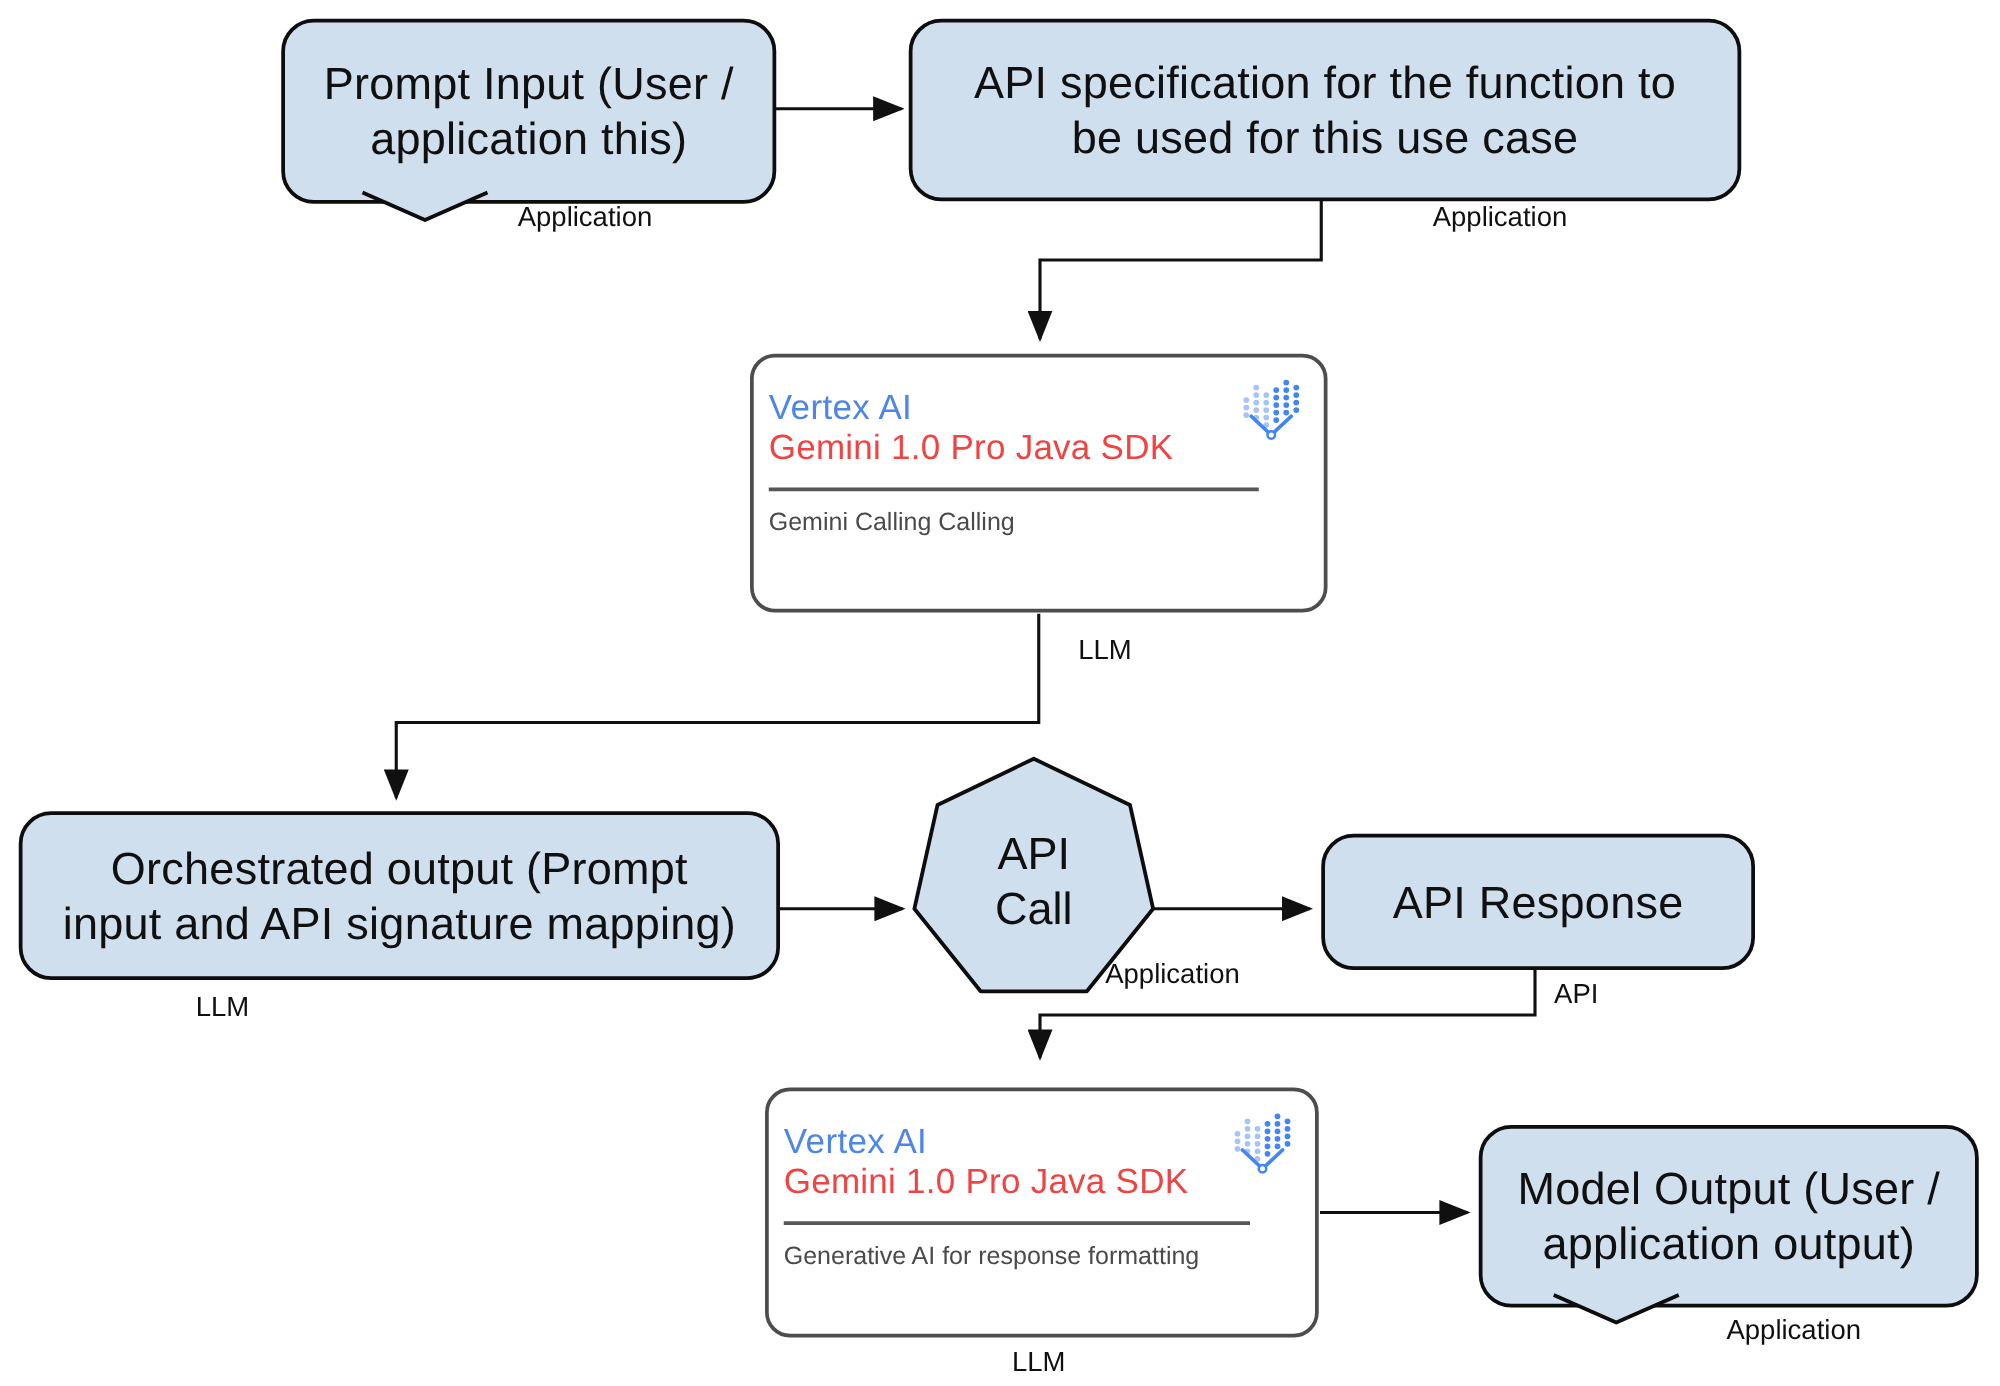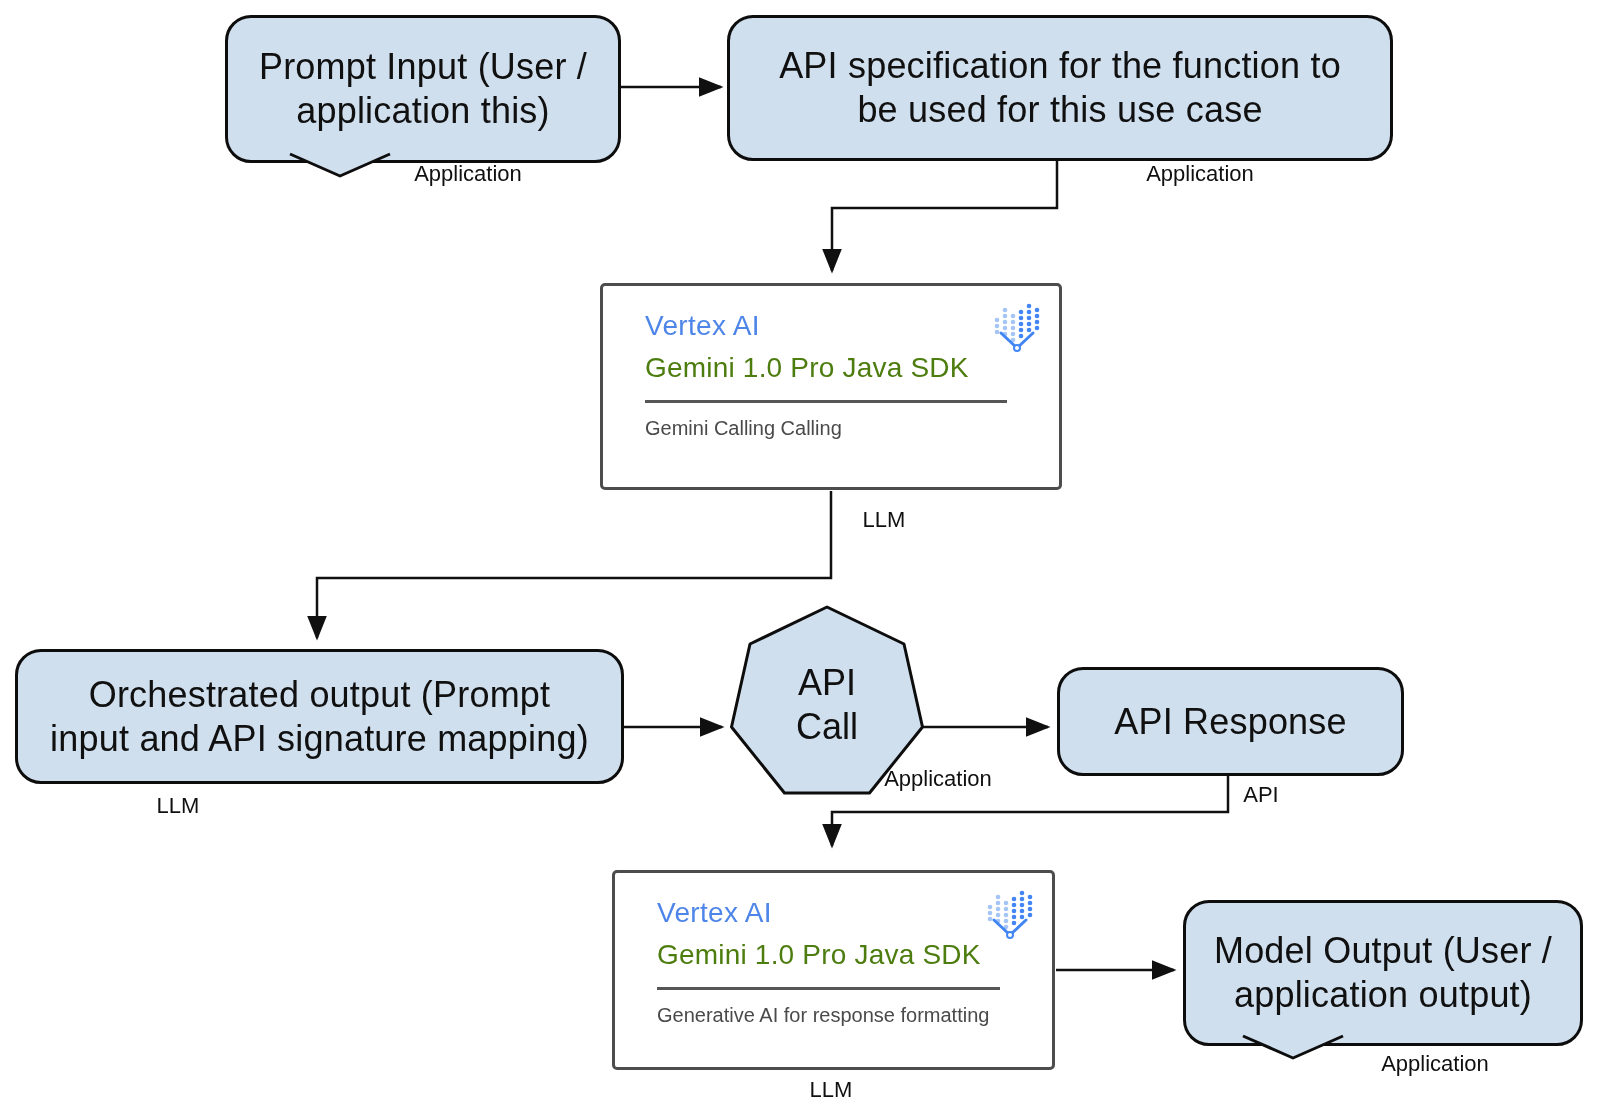--- a/index.html
+++ b/index.html
@@ -23,26 +23,26 @@
   .hept-text {
     position:absolute; z-index:2;
     display:flex; align-items:center; justify-content:center;
     text-align:center; white-space:pre-line;
     font-size:36px; line-height:1.22;
   }
   .card {
     position:absolute; z-index:1;
     background:#ffffff;
     border:3px solid #4d4d4d;
-    border-radius:5px;
+    border-radius:20px;
     box-sizing:border-box;
-    padding:24px 26px 0 42px;
+    padding:24px 26px 0 12px;
   }
   .card-title   { font-size:28px; color:#4e85e8; letter-spacing:0.3px; }
-  .card-sdk     { font-size:28px; color:#4d7c0f; margin-top:10px; letter-spacing:0.2px; }
+  .card-sdk     { font-size:28px; color:#ef4444; letter-spacing:0.2px; }
   .card-divider { height:3px; background:#565656; margin:16px 26px 14px 0; }
   .card-caption { font-size:20px; color:#4a4a4a; }
   .card-icon    { position:absolute; top:14px; right:16px; width:52px; height:56px; }
 
   .tag {
     position:absolute; z-index:4;
     transform:translateX(-50%);
     font-size:22px; color:#101010; white-space:nowrap;
   }
 </style>

